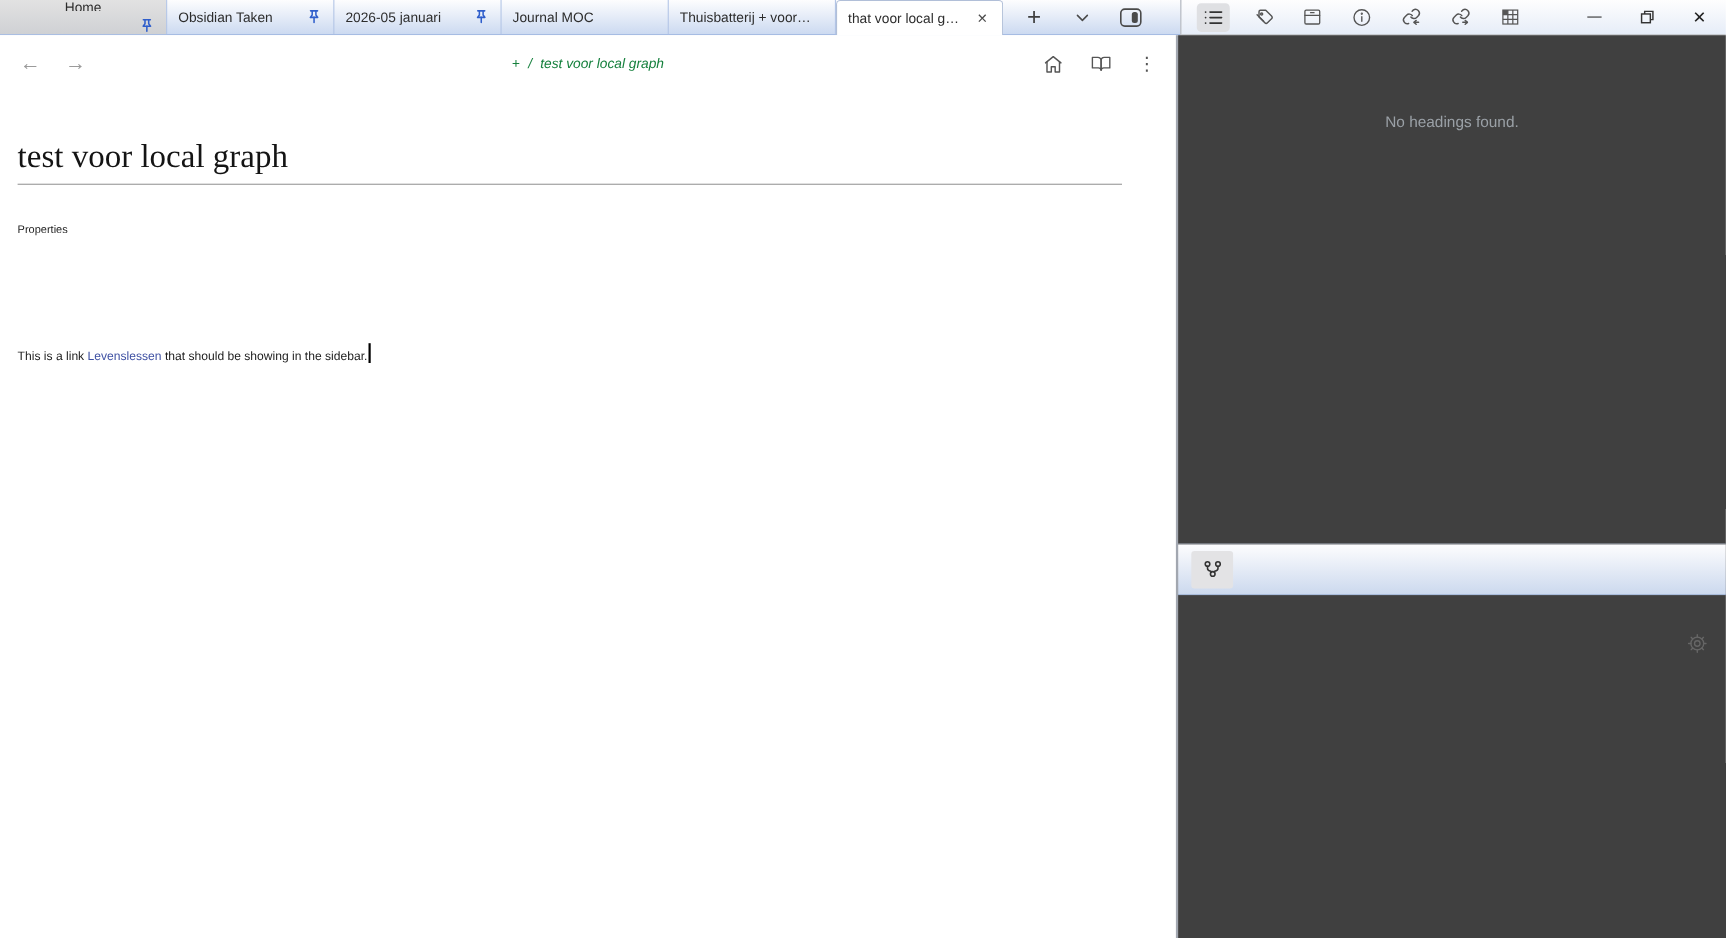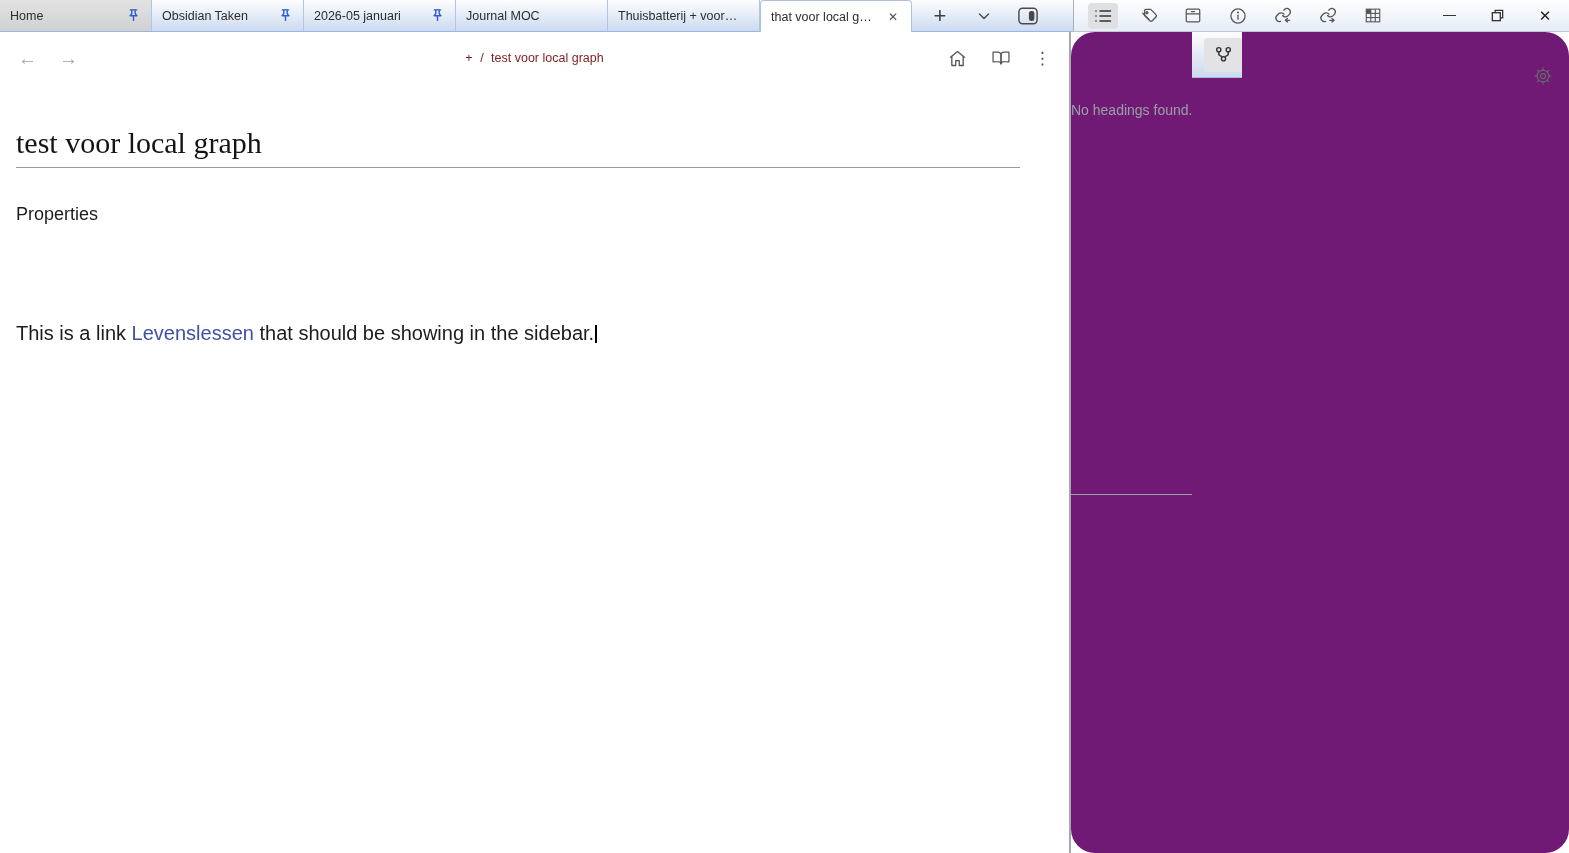--- a/index.html
+++ b/index.html
@@ -18,21 +18,21 @@
     background:linear-gradient(#fefefe, #e6edf8);
     border-bottom:1px solid #c3c7cd;
     border-left:1px solid #aab0ba;
     padding-left:14px;
   }
   .tab {
     width:152px; display:flex; align-items:center; gap:6px;
     padding:0 10px; font-size:12.5px; color:#2d2d2d;
     border-right:1px solid #b3c5e6; cursor:default; position:relative;
   }
-  .tab--home { background:linear-gradient(#e2e2e2, #cfd1d4); }
+  .tab--home { background:linear-gradient(#e2e2e2, #cfd1d4);flex-direction:column; }
   .tab--active {
     background:#fff; border:1px solid #b1bfd8; border-bottom:none;
     border-top-left-radius:4px; border-top-right-radius:4px;
     margin-bottom:-1px; z-index:2;
   }
   .tab-label { overflow:hidden; white-space:nowrap; text-overflow:clip; flex:1; }
   .pin { margin-left:auto; flex:0 0 auto; display:flex; }
   .tab-close { margin-left:auto; font-size:12px; color:#4d4d4d; padding:2px 3px; }
   .tabbar-actions { display:flex; align-items:center; gap:16px; margin-left:14px; }
   .tb-btn { width:28px; height:26px; display:flex; align-items:center; justify-content:center; color:#4a4a4a; }
@@ -47,37 +47,37 @@
   .win-btn { width:48px; display:flex; align-items:center; justify-content:center; color:#222; }
   .win-btn .minbar { display:block; width:13px; height:0; border-top:1.6px solid #333; }
   .win-btn.glyph-x { font-size:15px; }
 
   
   .main { position:absolute; top:32px; left:0; right:0; bottom:0; display:flex; }
   .editor { width:1071px; background:#fff; border-right:2px solid #a2a7b0; display:flex; flex-direction:column; }
 
   .note-header { height:52px; display:flex; align-items:center; padding:0 18px; position:relative; flex:0 0 auto; }
   .nav-arrow { font-size:19px; color:#9b9b9b; margin-right:22px; line-height:1; z-index:2; }
-  .breadcrumb { position:absolute; left:0; right:0; text-align:center; font-size:12.5px; color:#7f1d1d; z-index:1; }
+  .breadcrumb { position:absolute; left:0; right:0; text-align:center; font-size:12.5px; color:#15803d; z-index:1;font-style:italic; }
   .breadcrumb span { padding:0 2px; }
   .header-actions { margin-left:auto; display:flex; align-items:center; gap:22px; z-index:2; color:#555; }
   .kebab { font-size:17px; color:#555; letter-spacing:0; }
 
   .note-body { padding:42px 50px 0 16px; flex:1; }
   .note-title {
     font-family:"Liberation Serif", serif; font-size:30px; font-weight:400; color:#141414;
     width:1004px; padding-bottom:7px; border-bottom:1px solid #989898;
   }
-  .properties-label { margin-top:36px; font-size:18px; color:#1c1c1c; }
-  .body-line { margin-top:97px; font-size:20px; color:#1c1c1c; }
+  .properties-label { margin-top:36px; font-size:10px; color:#1c1c1c; }
+  .body-line { margin-top:97px; font-size:11px; color:#1c1c1c; }
   .body-link { color:#3f51a3; cursor:pointer; }
   .caret { display:inline-block; width:1.5px; height:18px; background:#000; vertical-align:-3px; margin-left:1px; }
 
   
-  .sidebar { flex:1; background:#701a75; display:flex; flex-direction:row;border-radius:24px; }
+  .sidebar { flex:1; background:#404040; display:flex; flex-direction:column; }
   .outline-pane {
     height:463px; flex:0 0 auto; text-align:center; padding-top:70px;
     font-size:14px; color:#9aa0a6; border-bottom:1px solid #99a0ab;
   }
   .graph-header {
     height:46px; flex:0 0 auto; display:flex; align-items:center; padding-left:12px;
     background:linear-gradient(#fdfdfe, #ccd9ee);
     border-bottom:1px solid #a9bcdb;
   }
   .graph-btn { width:38px; height:34px; background:#e3e3e5; border-radius:3px; display:flex; align-items:center; justify-content:center; }

